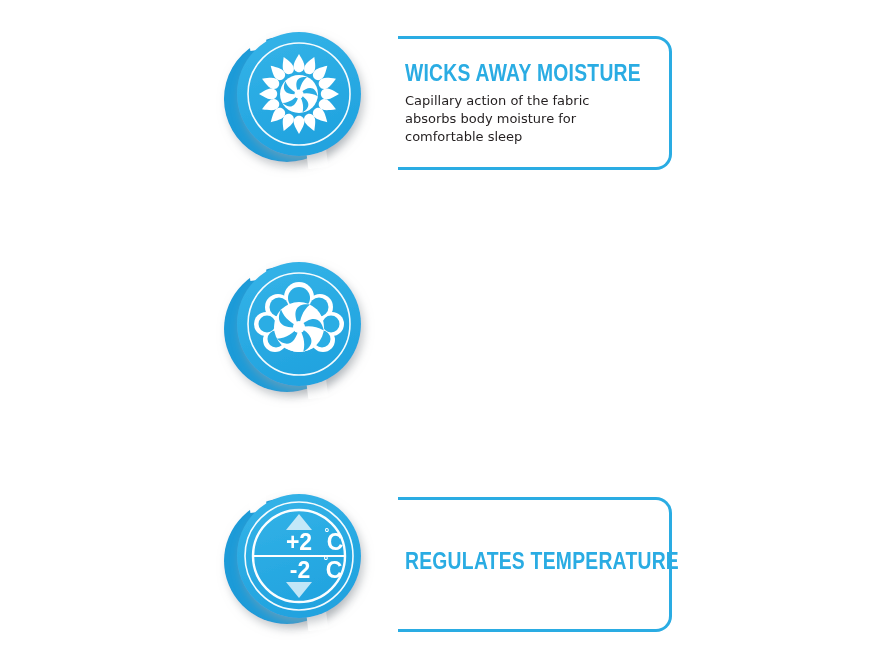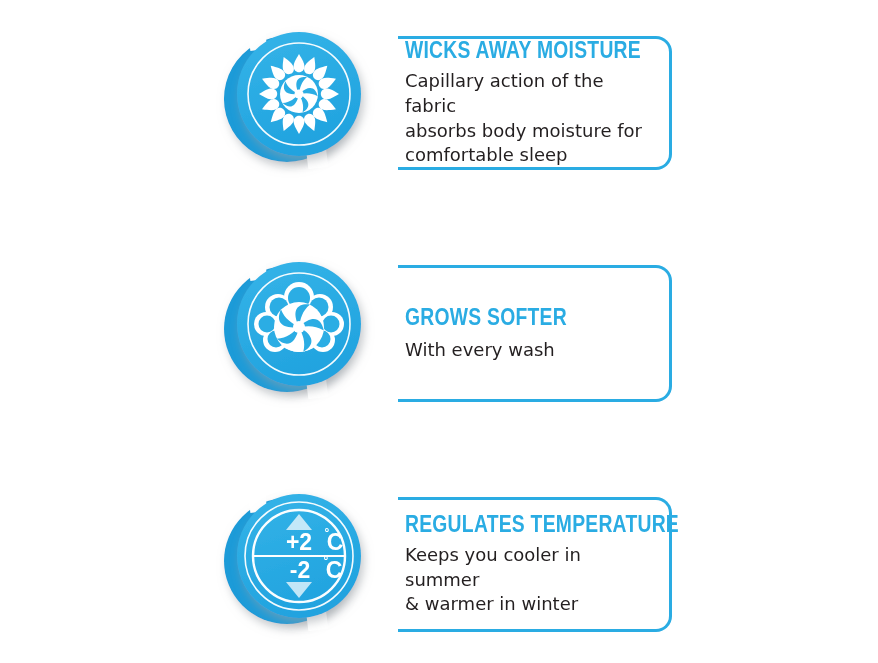--- a/index.html
+++ b/index.html
@@ -88,21 +88,21 @@
     text-transform: uppercase;
     transform: scaleX(0.84);
     transform-origin: left center;
     white-space: nowrap;
     margin: 0 0 7px 0;
   }
 
   .feature-desc {
     color: #231f20;
     font-family: "DejaVu Sans", sans-serif;
-    font-size: 18px;
+    font-size: 13px;
     line-height: 1.38;
     margin: 0;
     white-space: pre-line;
   }
 
   .row-1 .card-inner { justify-content: center; }
   .row-1 .feature-title { margin-bottom: 9px; }
 </style>
 </head>
 <body>
@@ -274,26 +274,20 @@
             <path d="M0,0 C-8,-17 -1.5,-24 11,-22.5 C3,-16 1.5,-8 0,0 Z" transform="rotate(72)"></path>
             <path d="M0,0 C-8,-17 -1.5,-24 11,-22.5 C3,-16 1.5,-8 0,0 Z" transform="rotate(144)"></path>
             <path d="M0,0 C-8,-17 -1.5,-24 11,-22.5 C3,-16 1.5,-8 0,0 Z" transform="rotate(216)"></path>
             <path d="M0,0 C-8,-17 -1.5,-24 11,-22.5 C3,-16 1.5,-8 0,0 Z" transform="rotate(288)"></path>
           </g>
           <circle r="6" fill="#ffffff"></circle>
         </g>
       </svg>
     </div>
 
-    <div class="card">
-      <div class="card-inner">
-        <div class="feature-title">GROWS SOFTER</div>
-        <div class="feature-desc">With every wash</div>
-      </div>
-    </div>
   </div>
 
   <div class="feature-row row-2">
 
     <div class="badge">
       <svg viewBox="0 0 165 165" xmlns="http://www.w3.org/2000/svg">
         <defs>
           <filter id="sh2" x="-30%" y="-30%" width="180%" height="180%">
             <feDropShadow dx="3" dy="5" stdDeviation="5" flood-color="#9aa0a6" flood-opacity="0.55"></feDropShadow>
           </filter>
@@ -327,19 +321,17 @@
 
         <text x="85" y="98" text-anchor="middle" fill="#ffffff" font-family="Liberation Sans, sans-serif" font-size="23" font-weight="bold">-2</text>
         <text x="111" y="85" text-anchor="middle" fill="#ffffff" font-family="Liberation Sans, sans-serif" font-size="12" font-weight="bold">°</text>
         <text x="119" y="98" text-anchor="middle" fill="#ffffff" font-family="Liberation Sans, sans-serif" font-size="23" font-weight="bold">C</text>
       </svg>
     </div>
 
     <div class="card">
       <div class="card-inner">
         <div class="feature-title">REGULATES TEMPERATURE</div>
-        <div class="feature-desc">Keeps you cooler in summer
-&amp; warmer in winter</div>
       </div>
     </div>
   </div>
 
 </div>
 
 </body></html>

